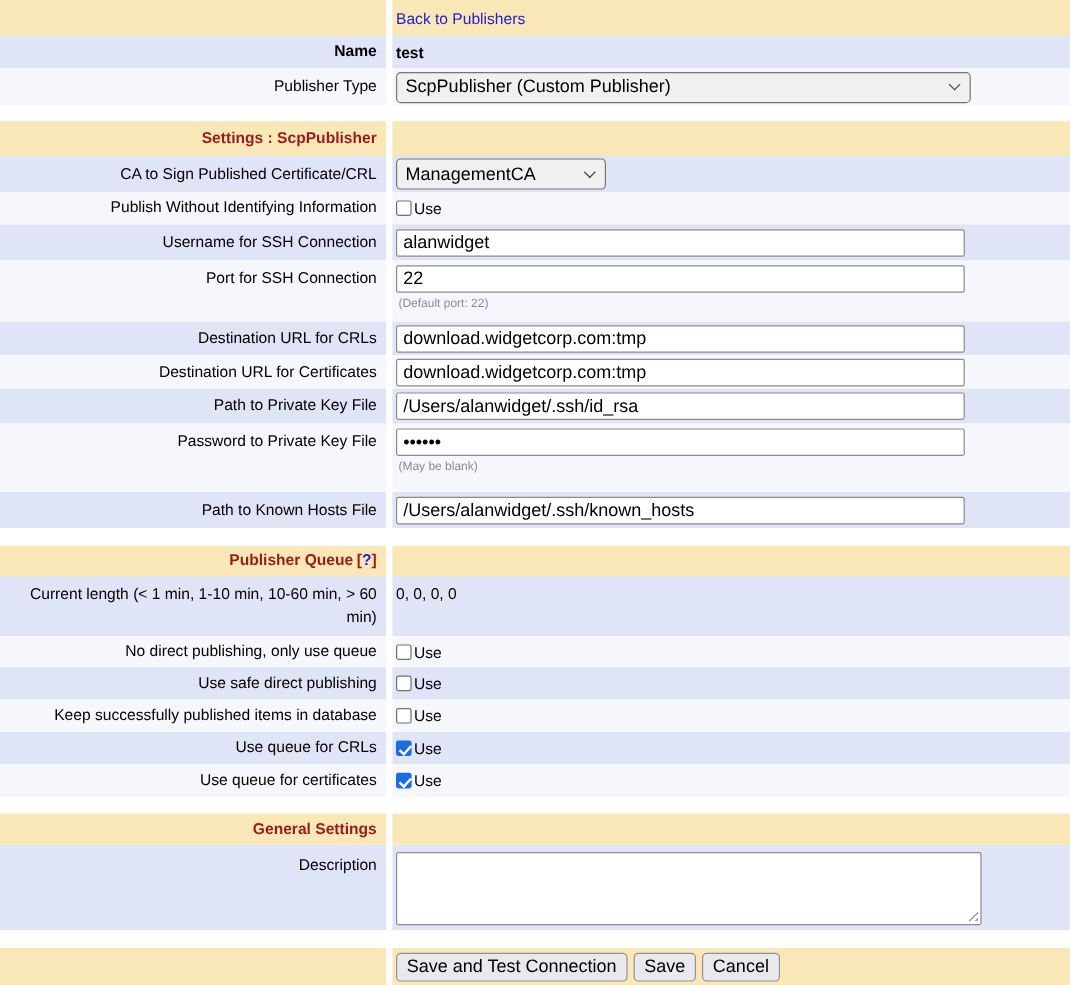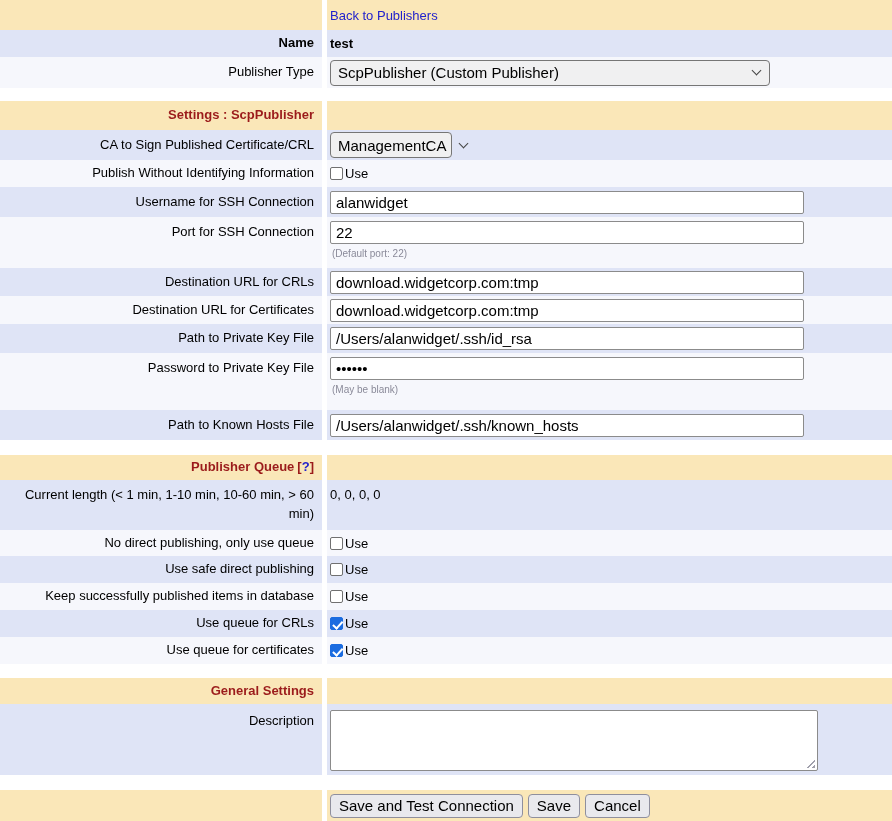--- a/index.html
+++ b/index.html
@@ -102,42 +102,42 @@
   <div class="row bg-lav" style="height:27px">
     <div class="cl bold">Name</div>
     <div class="gapcol"></div>
     <div class="cr bold">test</div>
   </div>
 
   <div class="row bg-light" style="height:31px">
     <div class="cl">Publisher Type</div>
     <div class="gapcol"></div>
     <div class="cr">
-      <div class="sel" style="width:440px">
+      <div class="sel" style="width:479px">
         <span>ScpPublisher (Custom Publisher)</span>
         <span class="chev"></span>
       </div>
     </div>
   </div>
 
   <div class="spacer" style="height:13px"></div>
 
   <div class="row bg-cream" style="height:29px">
     <div class="cl">
       <span class="section-title">Settings : ScpPublisher</span>
     </div>
     <div class="gapcol"></div>
     <div class="cr"></div>
   </div>
 
   <div class="row bg-lav" style="height:30px">
     <div class="cl">CA to Sign Published Certificate/CRL</div>
     <div class="gapcol"></div>
     <div class="cr">
-      <div class="sel" style="width:122px">
+      <div class="sel" style="width:175px">
         <span>ManagementCA</span>
         <span class="chev"></span>
       </div>
     </div>
   </div>
 
   <div class="row bg-light" style="height:27px">
     <div class="cl">Publish Without Identifying Information</div>
     <div class="gapcol"></div>
     <div class="cr">

